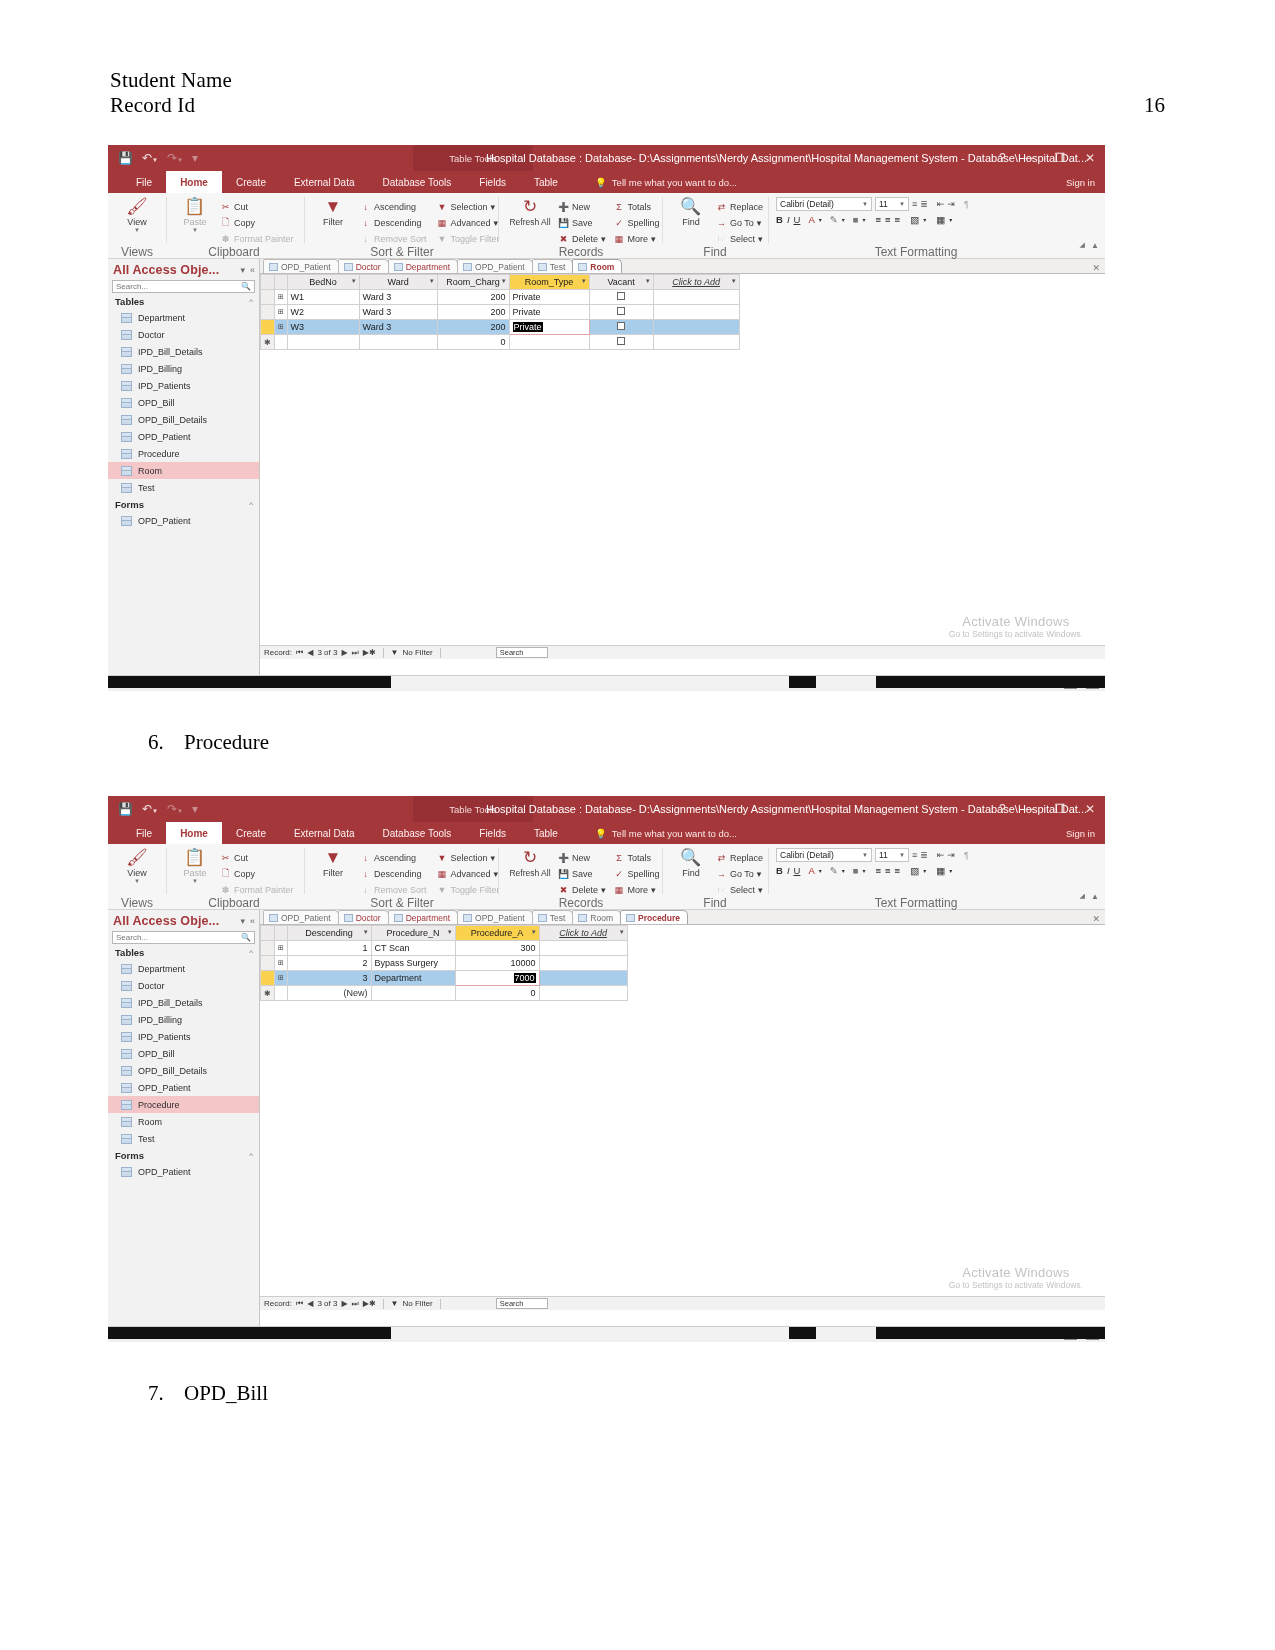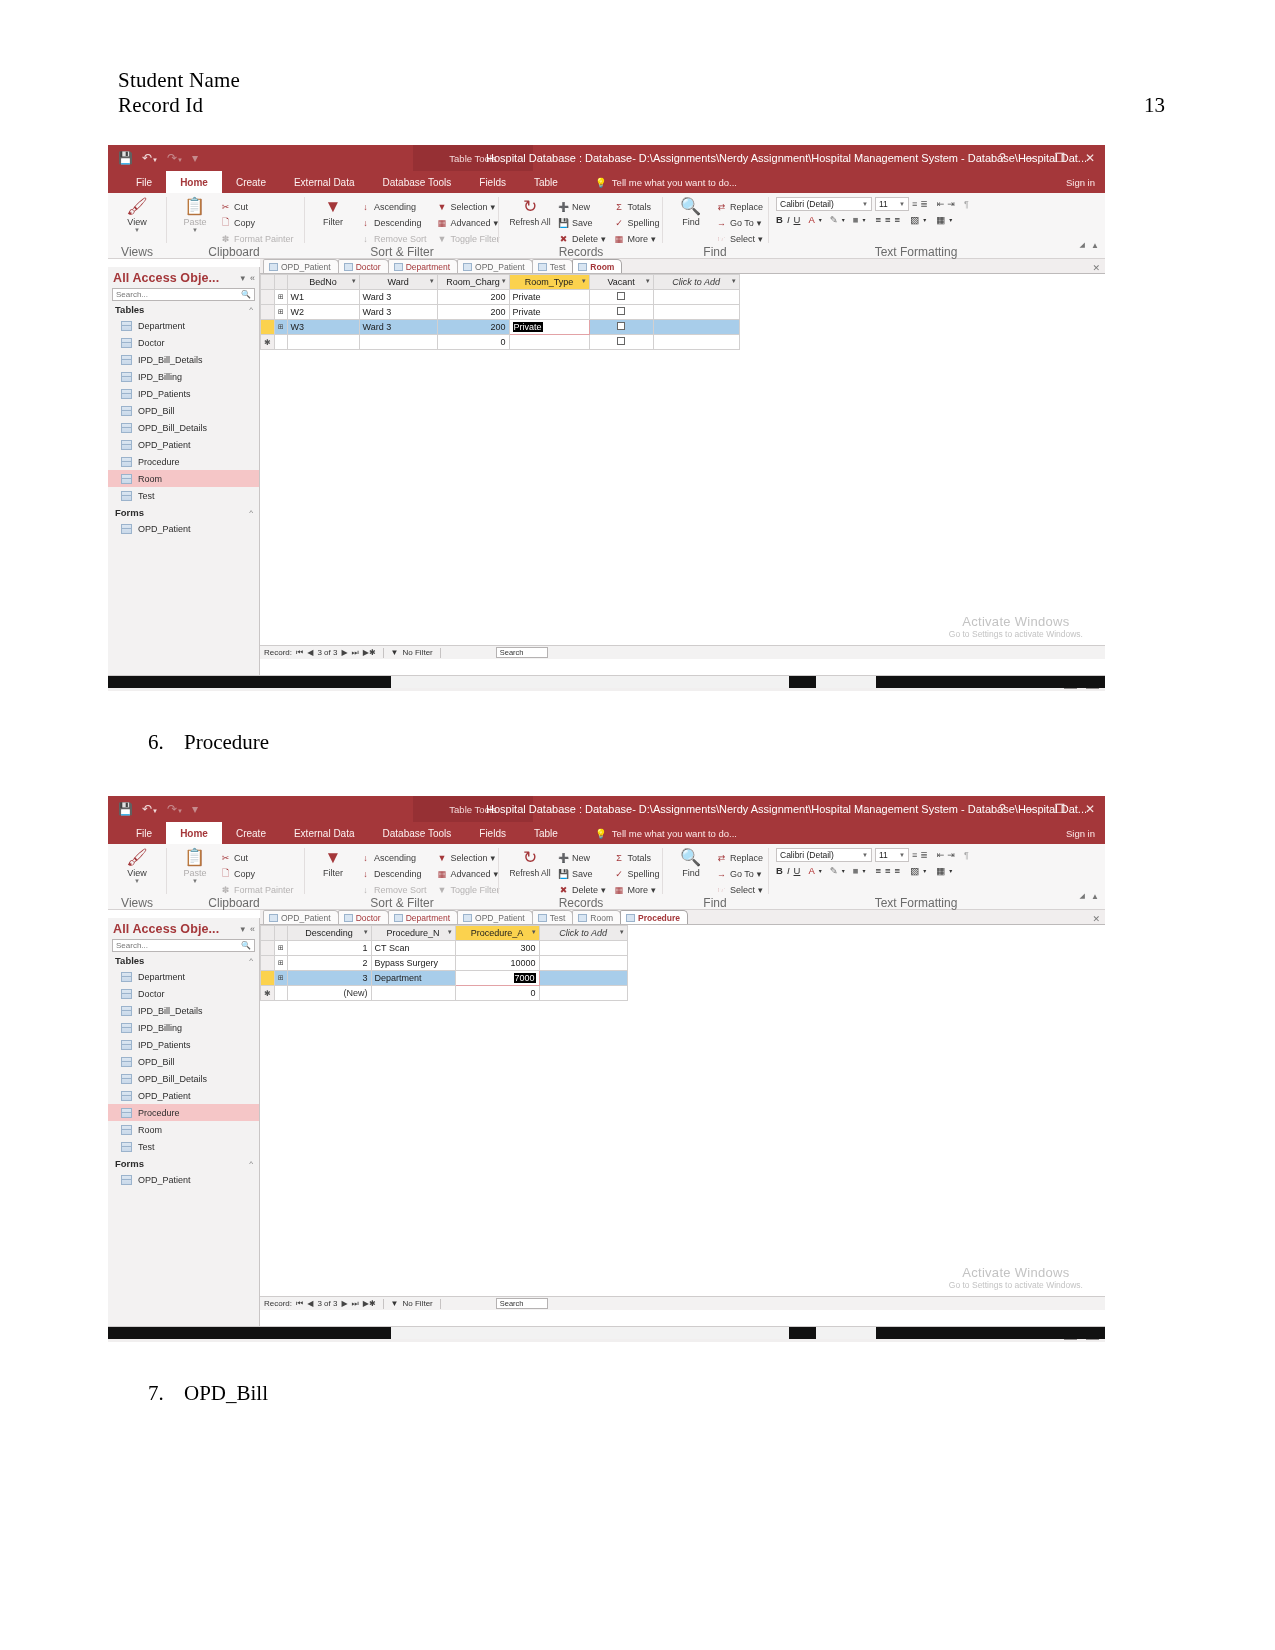--- a/index.html
+++ b/index.html
@@ -8,21 +8,21 @@
   body {
     width:1275px; height:1650px;
     background:#ffffff;
     font-family:"Liberation Serif", serif;
     position:relative;
     overflow:hidden;
   }
 
   
   .page-header { position:absolute; left:110px; top:68px; width:1055px; }
-  .hdr-line { font-size:21px; color:#000; line-height:1.18; letter-spacing:.2px;margin-left:8px; }
+  .hdr-line { font-size:21px; color:#000; line-height:1.18; letter-spacing:.2px; }
   .hdr-row { display:flex; justify-content:space-between; align-items:baseline; }
   .page-num { font-size:21px; color:#000; }
 
   
   .access-window {
     position:absolute;
     width:997px;
     background:#ffffff;
     font-family:"Liberation Sans", sans-serif;
     border:0;
@@ -82,21 +82,21 @@
   .fmtrow .b { font-weight:bold; }
   .fmtrow .i { font-style:italic; }
   .fmtrow .u { text-decoration:underline; }
   .tinybtn { font-size:9px; color:#555; }
 
   
   .wbody { position:relative; height:calc(100% - 114px - 16px); background:#fff; }
 
   
   .navpane {
-    position:absolute; left:0; top:8px; width:152px; height:100%;
+    position:absolute; left:0; top:0; width:152px; height:100%;
     background:#f3f2f2; border-right:1px solid #c9c6c6;
   }
   .navhead { height:21px; display:flex; align-items:center; justify-content:space-between; padding:0 4px 0 5px; }
   .navhead .t { font-size:12.5px; color:#a4373a; font-weight:bold; letter-spacing:.1px; }
   .navhead .ctl { display:flex; gap:5px; align-items:center; color:#6b6b6b; font-size:9px; }
   .searchbar { margin:0 4px; height:13px; background:#fff; border:1px solid #b9b6b6; display:flex; align-items:center; justify-content:space-between; padding:0 3px; }
   .searchbar .ph { font-size:8px; color:#777; }
   .searchbar .mg { font-size:8px; color:#5a7fa8; }
   .grphead { display:flex; align-items:center; justify-content:space-between; padding:3px 6px 2px 7px; }
   .grphead .t { font-size:9.5px; font-weight:bold; color:#2b2b2b; }
@@ -118,21 +118,21 @@
   .dtab .ic { width:9px; height:8px; border:1px solid #9bb3cc; background:#d8e5f2; }
   .dtab.active { background:#ffffff; color:#a4373a; font-weight:bold; border-color:#a9a6a6; }
   .dtab.greytext { color:#6b6b6b; }
   .closedoc { margin-left:auto; font-size:9px; color:#7a7a7a; padding-right:5px; }
 
   table.grid { border-collapse:collapse; font-size:9px; color:#1c1c1c; font-family:"Liberation Sans", sans-serif; }
   table.grid th, table.grid td { border:1px solid #d2d0d0; height:15px; padding:0 3px; font-weight:normal; }
   table.grid th { background:#edebeb; text-align:center; white-space:nowrap; position:relative; }
   table.grid th .dd { position:absolute; right:2px; top:3px; font-size:6px; color:#555; }
   table.grid th.hl { background:#fbd24e; }
-  table.grid th.addcol { font-style:italic; color:#3a3a3a; background:#edebeb; }
+  table.grid th.addcol { font-style:italic; color:#3a3a3a; background:#edebeb;text-decoration:underline; }
   .selcell { width:10px; background:#f1eeee; }
   .selcell.cur { background:#fbd24e; }
   .expander { width:11px; text-align:center; font-size:7px; color:#444; background:#fff; }
   tr.sel td { background:#a8cdea; }
   td.num { text-align:right; }
   td.editing { background:#ffffff !important; border:1px solid #e3a2a6 !important; padding:0 2px; }
   td.editing span.selt { background:#000; color:#fff; padding:0 1px; }
   .chk { width:8px; height:8px; border:1px solid #666; background:#fff; display:inline-block; }
   td.center { text-align:center; }
   td.newrow { color:#333; text-align:right; }
@@ -159,21 +159,21 @@
   .listitem { position:absolute; font-family:"Liberation Serif", serif; font-size:21px; color:#000; }
   .listitem .n { display:inline-block; width:36px; }
 </style>
 </head>
 <body>
 
 <div class="page-header">
   <div class="hdr-line">Student Name</div>
   <div class="hdr-row">
     <div class="hdr-line">Record Id</div>
-    <div class="page-num">13</div>
+    <div class="page-num">16</div>
   </div>
 </div>
 
 <div class="access-window win1">
 
   <div class="titlebar">
     <div class="qat">
       <span class="qat-ic">💾</span>
       <span class="qat-ic">↶<span style="font-size:6px">▼</span></span>
       <span class="qat-ic dim">↷<span style="font-size:6px">▼</span></span>

